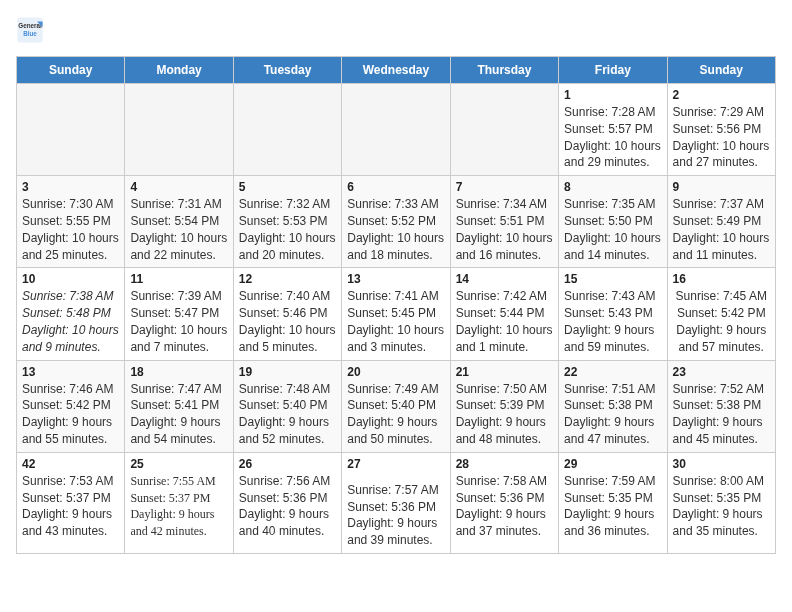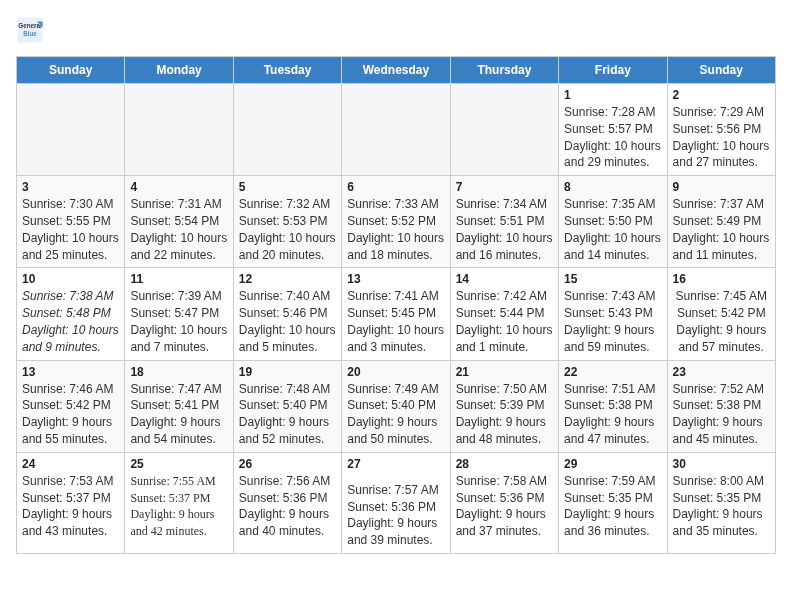--- a/index.html
+++ b/index.html
@@ -253,21 +253,21 @@
         </td>
         <td>
           <div class="day-number">23</div>
           <div class="day-info" style="white-space: pre-line;">Sunrise: 7:52 AM
 Sunset: 5:38 PM
 Daylight: 9 hours and 45 minutes.</div>
         </td>
       </tr>
       <tr>
         <td>
-          <div class="day-number">24</div>
+          <div class="day-number">42</div>
           <div class="day-info" style="white-space: pre-line;">Sunrise: 7:53 AM
 Sunset: 5:37 PM
 Daylight: 9 hours and 43 minutes.</div>
         </td>
         <td>
           <div class="day-number">25</div>
           <div class="day-info" style="white-space: pre-line; font-family: Liberation Serif, serif;">Sunrise: 7:55 AM
 Sunset: 5:37 PM
 Daylight: 9 hours and 42 minutes.</div>
         </td>

